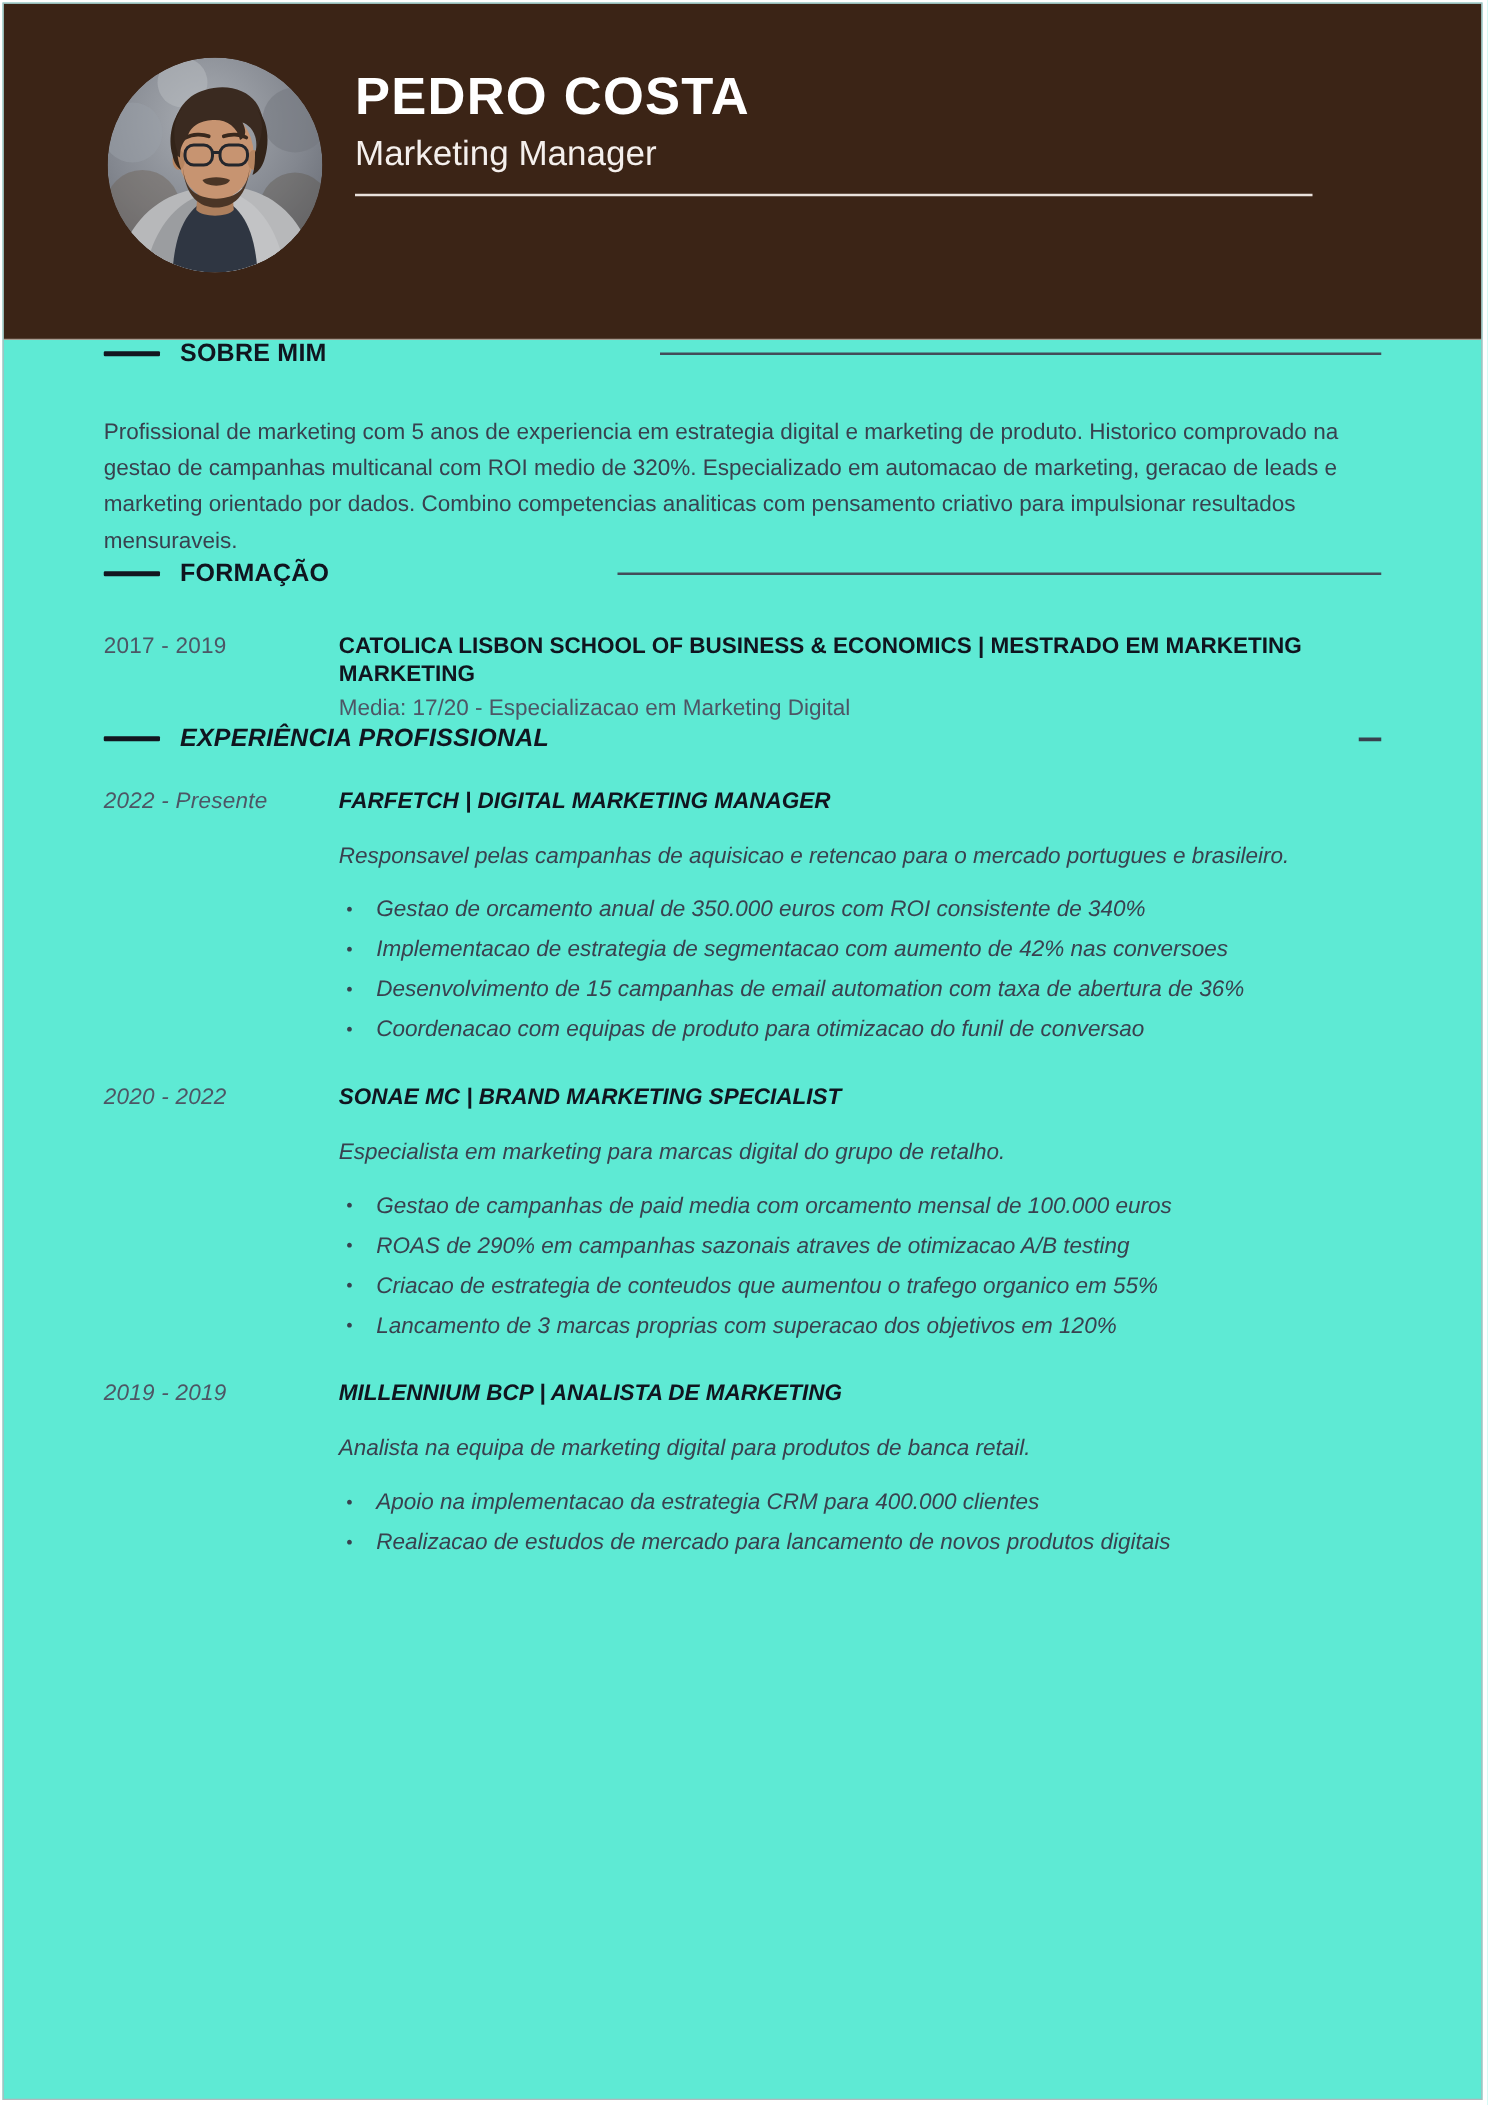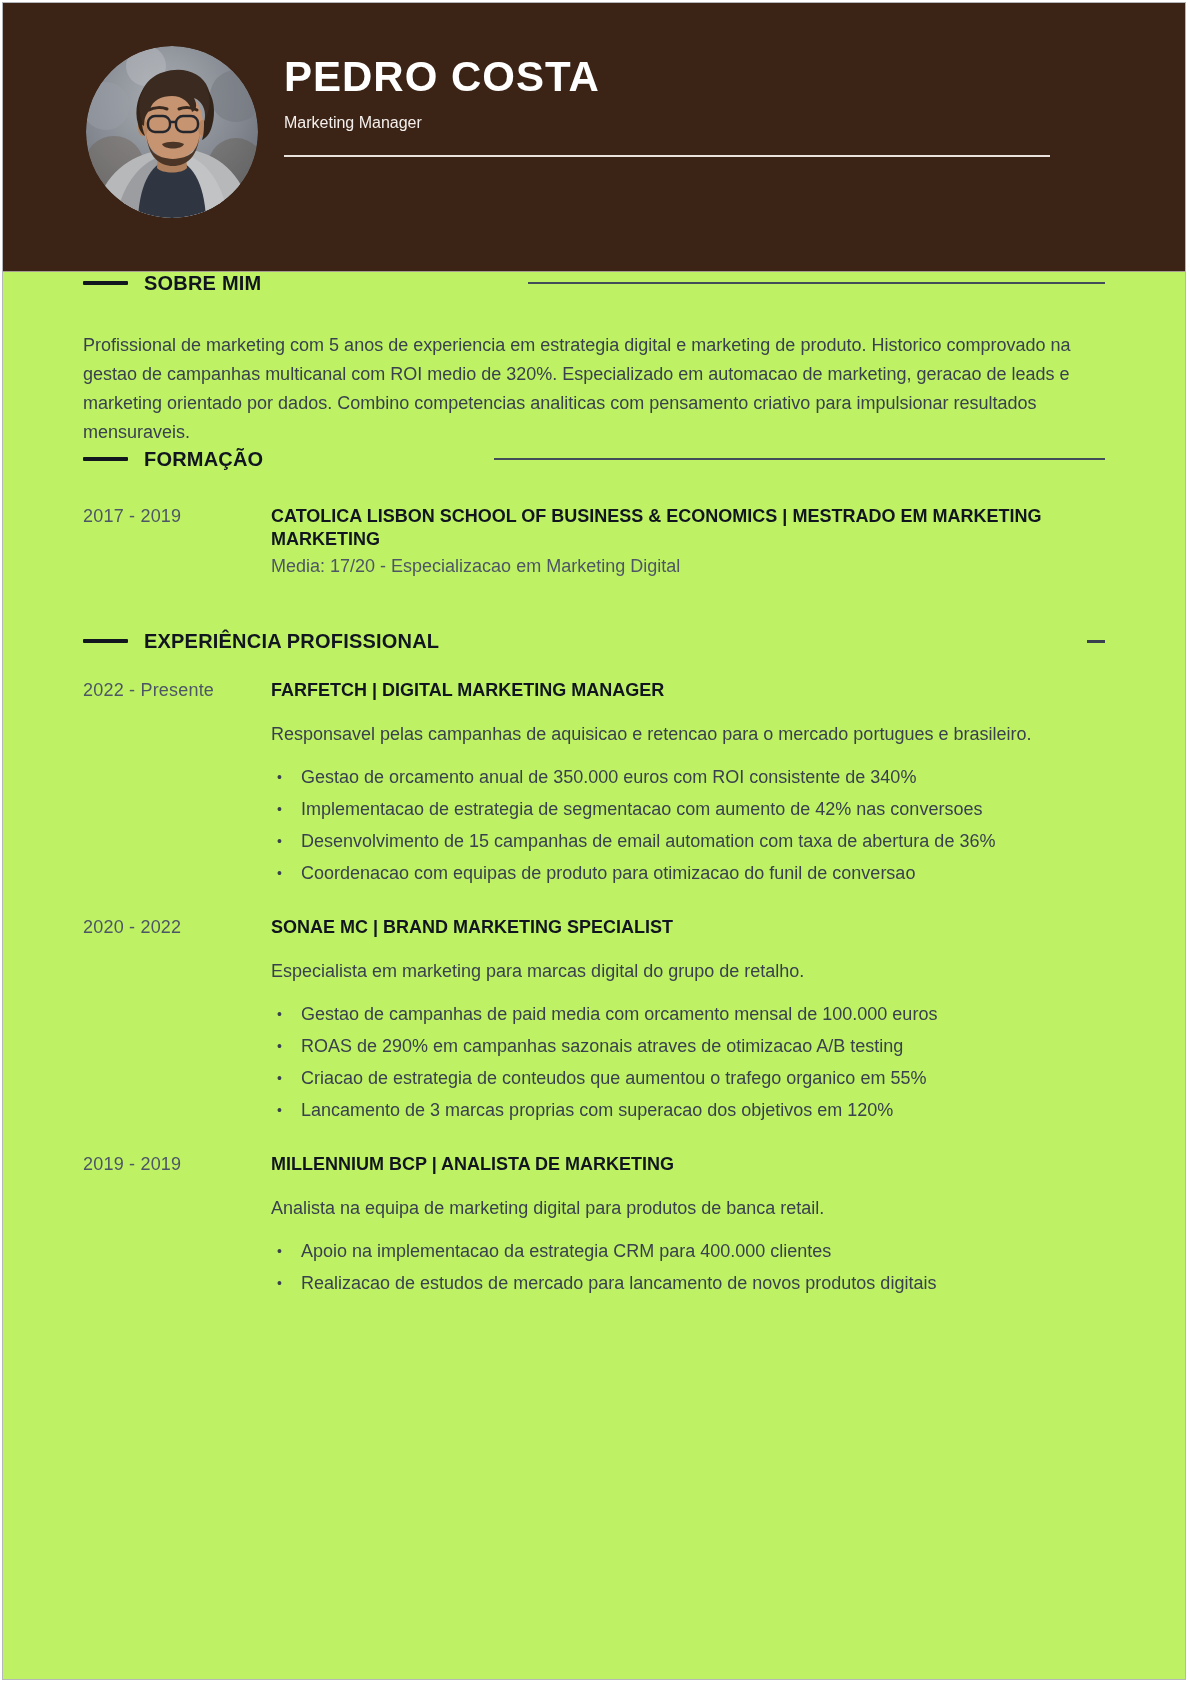--- a/index.html
+++ b/index.html
@@ -1,49 +1,49 @@
 <!DOCTYPE html>
 <html><head>
 <meta charset="utf-8">
 <style>
   html,body{margin:0;padding:0;background:#ffffff;}
   body{font-family:"Liberation Sans", sans-serif; width:1190px; height:1684px; position:relative;}
   .page{position:absolute; left:2px; top:2px; width:1184px; height:1678px;
-        border:1px solid #b3b7bc; background:#bef264; box-sizing:border-box; overflow:hidden;}
+        border:1px solid #b3b7bc; background:#5eead4; box-sizing:border-box; overflow:hidden;}
 
   
   .header{position:relative; width:100%; height:268px; background:#3b2416;
           box-shadow:0 1px 0 #a79d92;}
   .avatar{position:absolute; left:83px; top:43px; width:172px; height:172px; border-radius:50%;
           overflow:hidden;}
   .avatar svg{display:block;}
   .h-name{position:absolute; left:281px; top:52px; color:#ffffff; font-size:42px; font-weight:800;
           letter-spacing:1px; line-height:44px; white-space:nowrap;}
-  .h-role{position:absolute; left:281px; top:108px; color:#f4efec; font-size:16px; font-weight:400;
+  .h-role{position:absolute; left:281px; top:108px; color:#f4efec; font-size:28px; font-weight:400;
           line-height:24px;}
   .h-line{position:absolute; left:281px; top:152px; width:766px; height:1.5px;
           background:#f2ece7; opacity:.95;}
   .h-contact{position:absolute; left:281px; top:174px; color:#f4efec; font-size:17px; line-height:24px;}
   .h-contact .sep{padding:0 9px; font-weight:300; font-size:18px;}
 
   
   .bodyarea{padding:0 80px;}
 
   .section-header{display:flex; align-items:center;}
   .section-dash{width:45px; height:4px; background:#12161f; border-radius:1px; flex:none;}
   .section-title{margin-left:16px; font-size:20px; font-weight:700; color:#10151f;
                  letter-spacing:.2px; line-height:24px; white-space:nowrap;}
   .section-rule{height:1.6px; background:#434c59; margin-left:auto; flex:none;}
   .rule-about{width:577px;}
   .rule-edu{width:611px;}
   .rule-exp{width:18px; height:3px; background:#39414e;}
 
   .sec-about{}
   .sec-edu{}
-  .sec-exp{margin-top:50px;}
+  .sec-exp{font-style:italic;}
 
   .about-text{margin:36px 0 0; font-size:18px; line-height:29px; color:#39414f;}
 
   .entry{display:flex; align-items:flex-start;}
   .entry-dates{flex:none; width:188px; font-size:18px; color:#4d5665; line-height:23px;
                letter-spacing:.2px;}
   .entry-main{flex:1; min-width:0;}
   .entry-title{font-size:18px; font-weight:700; color:#10151f; line-height:23px;}
   .entry-detail{margin-top:2px; font-size:18px; color:#4d5665; line-height:26px;}
   .detail-gap{margin-top:26px;}

